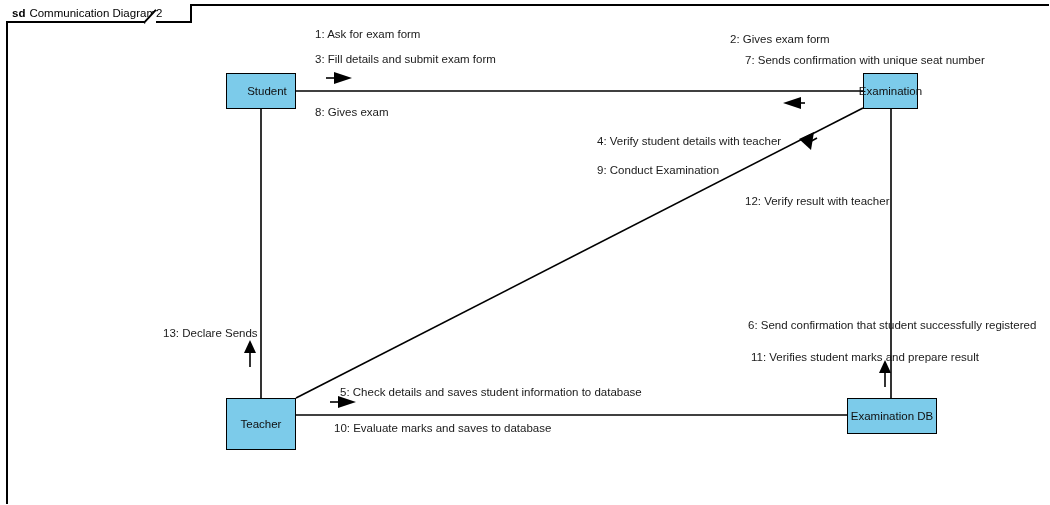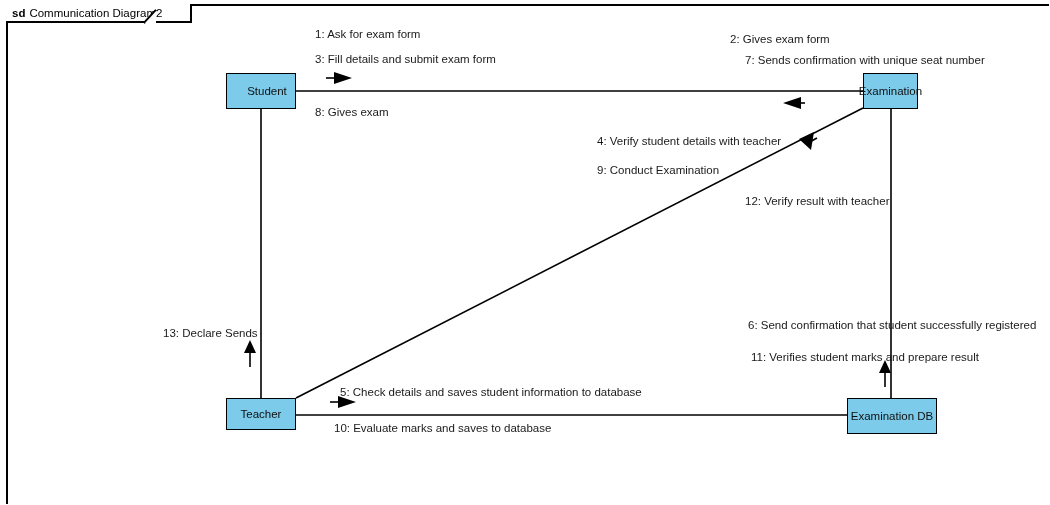--- a/index.html
+++ b/index.html
@@ -139,21 +139,21 @@
   </svg>
 
   <div class="node" style="left:226px; top:73px; width:70px; height:36px;padding-left:12px;">
     <span>Student</span>
   </div>
 
   <div class="node" style="left:863px; top:73px; width:55px; height:36px;">
     <span>Examination</span>
   </div>
 
-  <div class="node" style="left:226px; top:398px; width:70px; height:32px;">
+  <div class="node" style="left:226px; top:398px; width:70px; height:52px;">
     <span>Teacher</span>
   </div>
 
   <div class="node" style="left:847px; top:398px; width:90px; height:36px;">
     <span>Examination DB</span>
   </div>
 
   <div class="msg" style="left:315px; top:29px;">1: Ask for exam form</div>
   <div class="msg" style="left:315px; top:54px;">3: Fill details and submit exam form</div>
   <div class="msg" style="left:315px; top:107px;">8: Gives exam</div>

